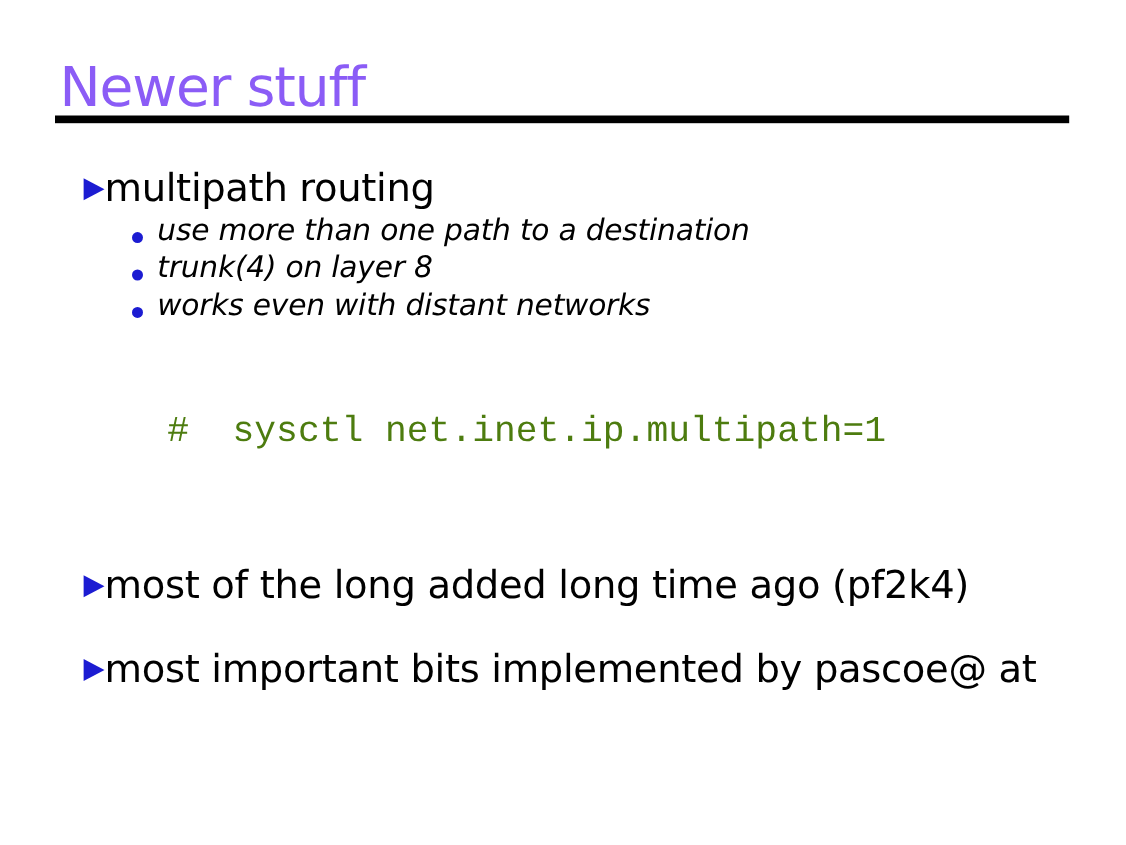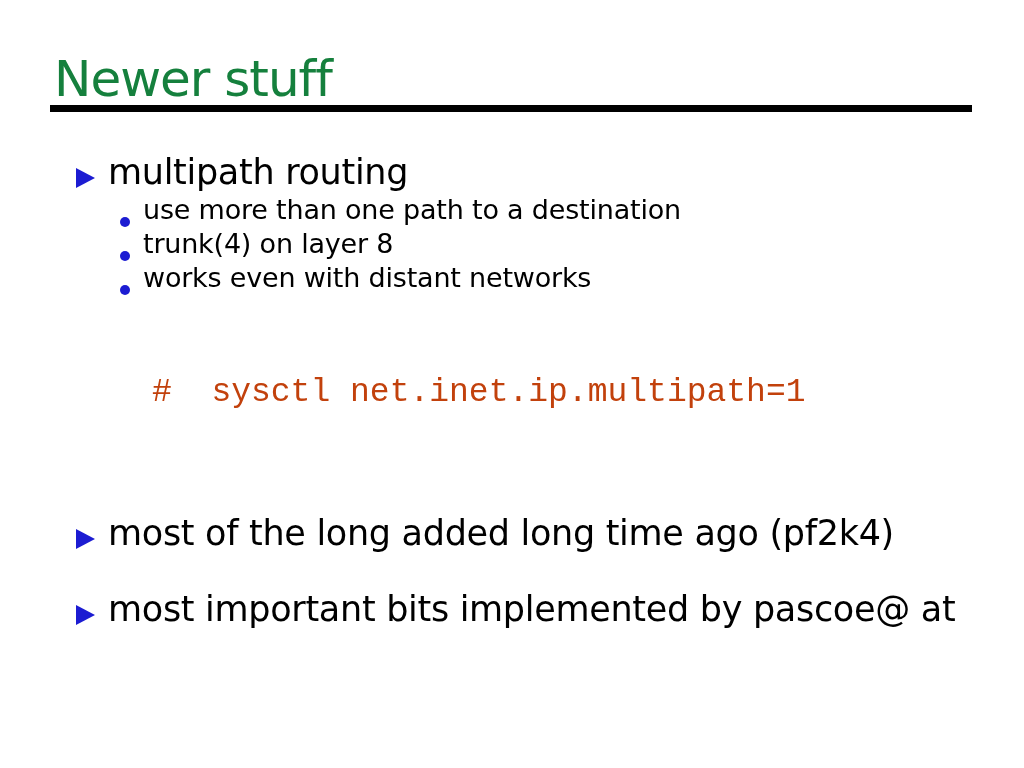--- a/index.html
+++ b/index.html
@@ -13,60 +13,60 @@
     color: #000000;
   }
   .title {
     position: absolute;
     left: 54px;
     top: 50px;
     margin: 0;
     font-size: 50px;
     font-weight: 400;
     letter-spacing: -1px;
-    color: #15803d;
+    color: #8b5cf6;
     white-space: nowrap;
   }
   .rule {
     position: absolute;
     left: 50px;
     top: 105px;
     width: 922px;
     height: 7px;
     background: #000000;
   }
   .row {
     position: absolute;
     left: 76px;
     display: flex;
-    align-items: center;
-    gap: 13px;
+    align-items: flex-start;
     white-space: nowrap;
   }
   .l1-text {
     font-size: 35px;
     line-height: 42px;
     letter-spacing: -0.3px;
   }
   .tri {
     display: block;
     width: 0;
     height: 0;
     margin-top: 11px;
     border-top: 10px solid transparent;
     border-bottom: 10px solid transparent;
     border-left: 19px solid #1c1cd2;
   }
   .subrow {
     position: absolute;
     left: 120px;
     display: flex;
-    align-items: flex-end;
+    align-items: center;
     gap: 13px;
     white-space: nowrap;
+    font-style: italic;
   }
   .dot {
     display: block;
     width: 10px;
     height: 10px;
     margin-top: 12px;
     border-radius: 50%;
     background: #1c1cd2;
   }
   .sub-text {
@@ -74,21 +74,21 @@
     line-height: 34px;
     letter-spacing: -0.2px;
   }
   .code-line {
     position: absolute;
     left: 152px;
     top: 374px;
     font-family: "Liberation Mono", "DejaVu Sans Mono", monospace;
     font-size: 33px;
     line-height: 38px;
-    color: #c2410c;
+    color: #4d7c0f;
     white-space: pre;
   }
   .wrap-line {
     position: absolute;
     left: 108px;
     top: 598px;
     font-size: 35px;
     line-height: 42px;
     letter-spacing: -0.3px;
   }

